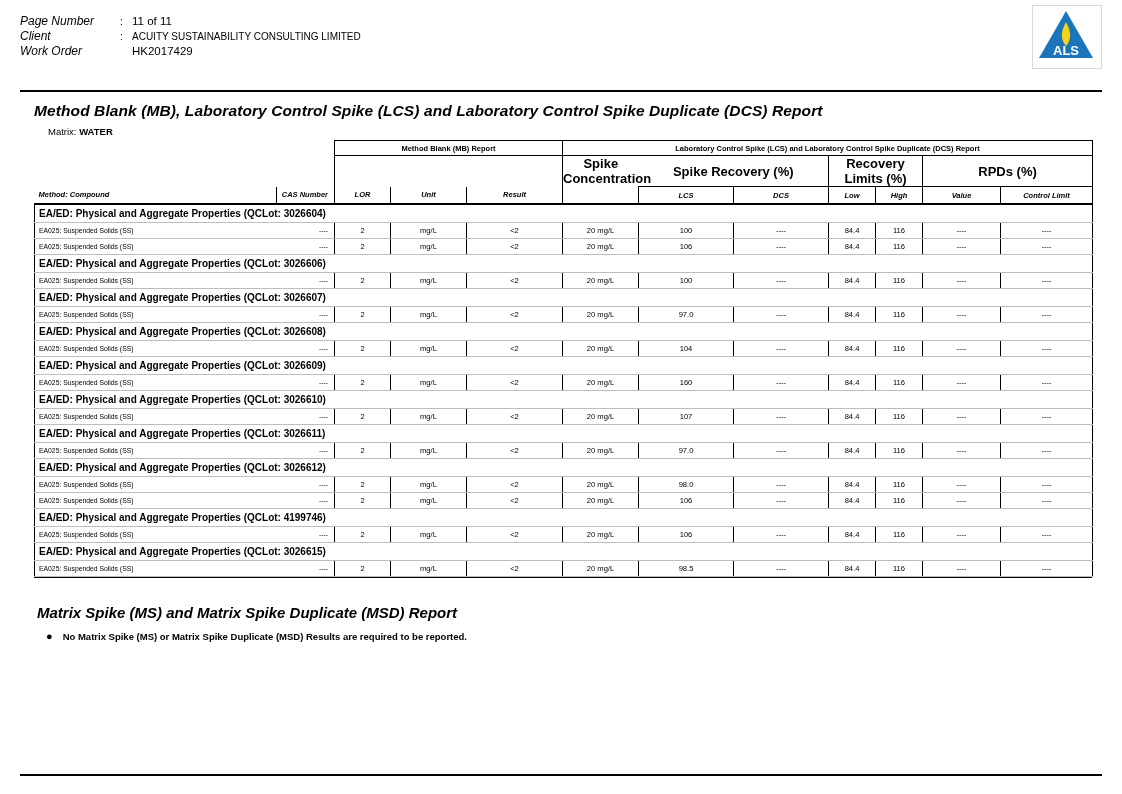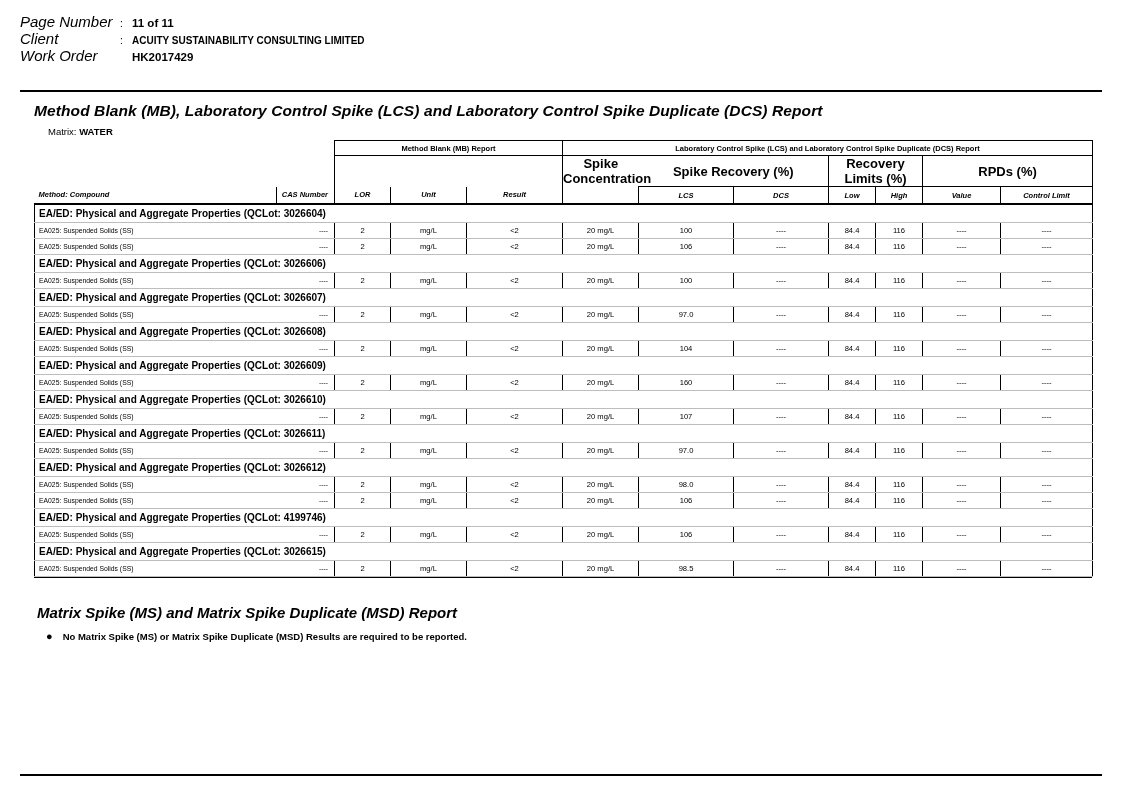--- a/index.html
+++ b/index.html
@@ -33,27 +33,27 @@
     font-size: 10.5px;
     line-height: 15px;
   }
   .meta-row {
     display: flex;
     align-items: baseline;
   }
   .meta-label {
     width: 100px;
     font-style: italic;
-    font-size: 15px;
+    font-size: 12px;
   }
   .meta-colon {
     width: 12px;
   }
   .meta-value {
-    font-weight: bold;
+    font-weight: normal;
     font-size: 10px;
     text-align: center;
   }
   .meta-value.big {
     font-size: 11.5px;
   }
 
   
   .logo {
     position: absolute;
@@ -223,20 +223,27 @@
         <div class="meta-colon">:</div>
         <div class="meta-value">ACUITY SUSTAINABILITY CONSULTING LIMITED</div>
       </div>
       <div class="meta-row">
         <div class="meta-label">Work Order</div>
         <div class="meta-colon"></div>
         <div class="meta-value big">HK2017429</div>
       </div>
     </div>
 
+    <div class="logo">
+      <svg width="66" height="60" viewBox="0 0 66 60">
+        <polygon points="33,5 60,52 6,52" fill="#1b75bb"></polygon>
+        <path d="M33 16 C 27 27, 28 34, 33 40 C 38 34, 39 27, 33 16 Z" fill="#f7d417"></path>
+        <text x="33" y="49" text-anchor="middle" font-family="Liberation Sans, sans-serif" font-size="13" font-weight="bold" fill="#ffffff">ALS</text>
+      </svg>
+    </div>
   </div>
 
   <div class="rule-top"></div>
 
   <h1 class="report-title">Method Blank (MB), Laboratory Control Spike (LCS) and Laboratory Control Spike Duplicate (DCS) Report</h1>
 
   <div class="matrix-line">
     <span>Matrix:</span>
     <b>WATER</b>
   </div>

